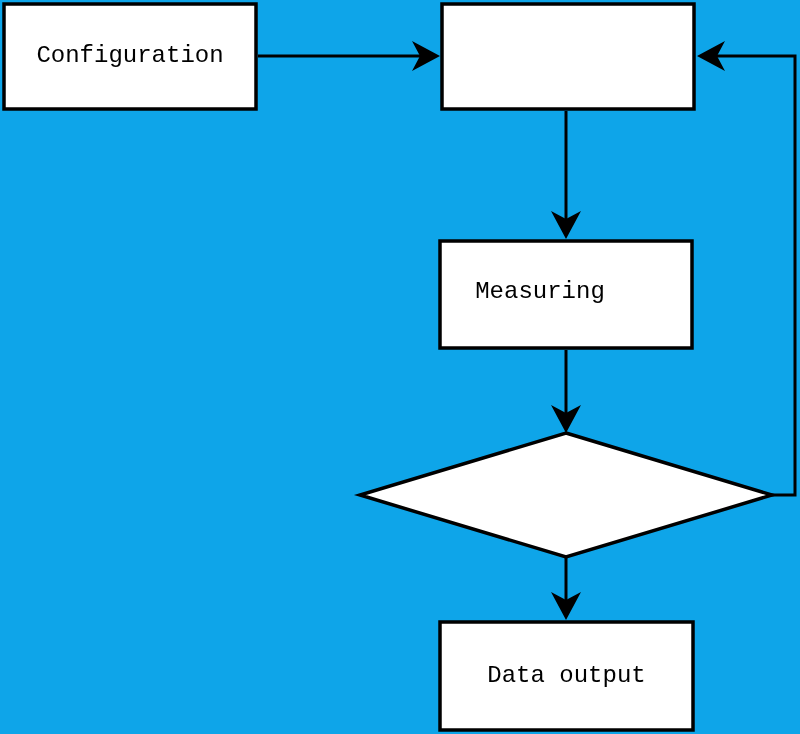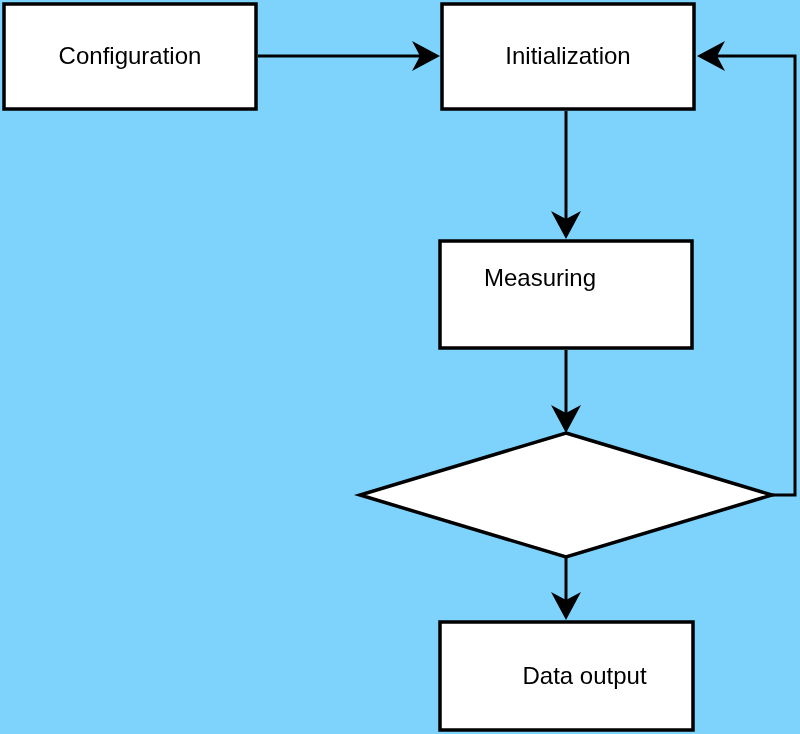--- a/index.html
+++ b/index.html
@@ -4,22 +4,22 @@
 <style>
   html, body {
     margin: 0;
     padding: 0;
     background: #ffffff;
   }
   .canvas {
     position: relative;
     width: 800px;
     height: 734px;
-    background: #7dd3fc;
-    font-family: Liberation Sans, sans-serif;
+    background: #0ea5e9;
+    font-family: Liberation Mono, monospace;
     overflow: hidden;
   }
   .canvas svg {
     position: absolute;
     left: 0;
     top: 0;
   }
   .node-label {
     position: absolute;
     display: flex;
@@ -27,23 +27,23 @@
     justify-content: center;
     text-align: center;
     font-size: 24px;
     line-height: 1.2;
     color: #000000;
     pointer-events: none;
     white-space: nowrap;
   }
   .lbl-configuration { left: 2px;   top: 2px;   width: 256px; height: 109px; }
   .lbl-initialization{ left: 440px; top: 2px;   width: 256px; height: 109px; }
-  .lbl-measuring     { left: 438px; top: 223px; width: 204px; height: 111px; }
+  .lbl-measuring     { left: 438px; top: 237px; width: 204px; height: 111px; }
   .lbl-cycle         { left: 358px; top: 433px; width: 416px; height: 124px; }
-  .lbl-data-output   { left: 438px; top: 620px; width: 257px; height: 112px; padding-left: 18px; }
+  .lbl-data-output   { left: 438px; top: 620px; width: 257px; height: 112px; }
 </style>
 </head>
 <body>
 
 <div class="canvas">
 
   <svg width="800" height="734" viewBox="0 0 800 734" xmlns="http://www.w3.org/2000/svg">
 
     <g stroke="#000000" stroke-width="3" fill="none">
       <line x1="258" y1="56" x2="424" y2="56"></line>
@@ -65,20 +65,19 @@
       <rect x="4" y="4" width="252" height="105"></rect>
       <rect x="442" y="4" width="252" height="105"></rect>
       <rect x="440" y="241" width="252" height="107"></rect>
       <rect x="440" y="622" width="253" height="108"></rect>
       <polygon points="566,433 772,495 566,557 360,495" stroke-linejoin="miter"></polygon>
     </g>
   </svg>
 
   <div class="node-label lbl-configuration">Configuration</div>
 
-  <div class="node-label lbl-initialization">Initialization</div>
 
   <div class="node-label lbl-measuring">Measuring</div>
 
 
   <div class="node-label lbl-data-output">Data output</div>
 
 </div>
 
 </body></html>

